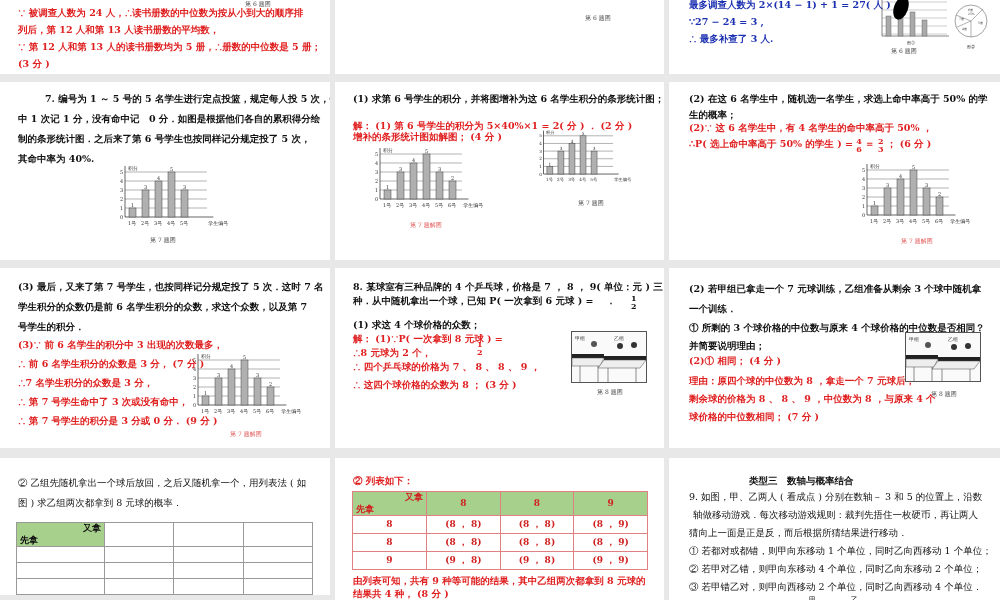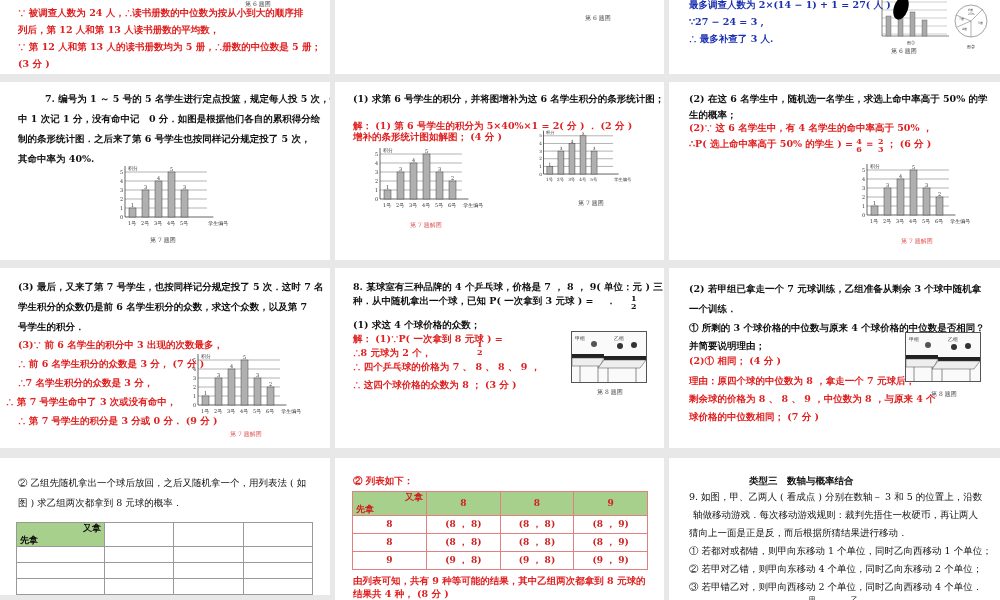--- a/index.html
+++ b/index.html
@@ -240,21 +240,21 @@
   <div class="cap red2" style="left:232px;top:153px;">第 7 题解图</div>
 </div>
 
 <div class="slide" style="left:0;top:268px;width:330px;height:180px;">
   <div class="p blk" style="left:18px;top:10px;">(3) 最后，又来了第 7 号学生，也按同样记分规定投了 5 次．这时 7 名</div>
   <div class="p blk" style="left:18px;top:30px;">学生积分的众数仍是前 6 名学生积分的众数，求这个众数，以及第 7</div>
   <div class="p blk" style="left:18px;top:50px;">号学生的积分．</div>
   <div class="p red" style="left:18px;top:68px;">(3)∵ 前 6 名学生的积分中 3 出现的次数最多，</div>
   <div class="p red" style="left:18px;top:87px;">∴ 前 6 名学生积分的众数是 3 分， (7 分 )</div>
   <div class="p red" style="left:18px;top:106px;">∴7 名学生积分的众数是 3 分，</div>
-  <div class="p red" style="left:6px;top:125px;">∴ 第 7 号学生命中了 3 次或没有命中，</div>
+  <div class="p red" style="left:18px;top:125px;">∴ 第 7 号学生命中了 3 次或没有命中，</div>
   <div class="chart" id="chart-e" style="left:188px;top:84px;"><svg width="131" height="67" viewBox="0 0 131 67">
         <line x1="10" y1="44" x2="91.89999999999999" y2="44" stroke="#666" stroke-width="0.5"></line>
         <text x="5" y="46" font-size="5" fill="#333">1</text>
         <line x1="10" y1="35" x2="91.89999999999999" y2="35" stroke="#666" stroke-width="0.5"></line>
         <text x="5" y="37" font-size="5" fill="#333">2</text>
         <line x1="10" y1="26" x2="91.89999999999999" y2="26" stroke="#666" stroke-width="0.5"></line>
         <text x="5" y="28" font-size="5" fill="#333">3</text>
         <line x1="10" y1="17" x2="91.89999999999999" y2="17" stroke="#666" stroke-width="0.5"></line>
         <text x="5" y="19" font-size="5" fill="#333">4</text>
         <line x1="10" y1="8" x2="91.89999999999999" y2="8" stroke="#666" stroke-width="0.5"></line>
@@ -282,21 +282,21 @@
         <text x="81" y="34" font-size="5" fill="#333">2</text>
         <text x="78" y="61" font-size="5" fill="#333">6号</text>
         <text x="93.2" y="61" font-size="5" fill="#333">学生编号</text>
       </svg></div>
   <div class="p red" style="left:18px;top:144px;z-index:2;">∴ 第 7 号学生的积分是 3 分或 0 分． (9 分 )</div>
   <div class="cap red2" style="left:230px;top:160px;">第 7 题解图</div>
 </div>
 
 <div class="slide" style="left:335px;top:268px;width:329px;height:180px;">
   <div class="p blk" style="left:18px;top:10px;">8. 某球室有三种品牌的 4 个乒乓球，价格是 7 ， 8 ， 9( 单位：元 ) 三</div>
-  <div class="p blk" style="left:18px;top:24px;">种．从中随机拿出一个球，已知 P( 一次拿到 3 元球 ) = 　．</div>
+  <div class="p blk" style="left:18px;top:24px;">种．从中随机拿出一个球，已知 P( 一次拿到 6 元球 ) = 　．</div>
   <div class="p blk" style="left:296px;top:24px;"><span class="frac"><span>1</span><br><span>2</span></span></div>
   <div class="p blk" style="left:18px;top:48px;">(1) 求这 4 个球价格的众数；</div>
   <div class="p red" style="left:18px;top:62px;"><span>解： (1)∵P( 一次拿到 8 元球 ) =</span></div>
   <div class="p red" style="left:142px;top:70px;"><span class="frac"><span>1</span><br><span>2</span></span></div>
   <div class="p red" style="left:18px;top:76px;">∴8 元球为 2 个，</div>
   <div class="p red" style="left:18px;top:90px;">∴ 四个乒乓球的价格为 7 、 8 、 8 、 9 ，</div>
   <div class="p red" style="left:18px;top:108px;">∴ 这四个球价格的众数为 8 ； (3 分 )</div>
   <div class="illus" style="left:236px;top:63px;width:76px;height:52px;">
     <svg width="76" height="52" viewBox="0 0 76 52">
       <text x="3" y="8" font-size="5" fill="#333">甲组</text>

